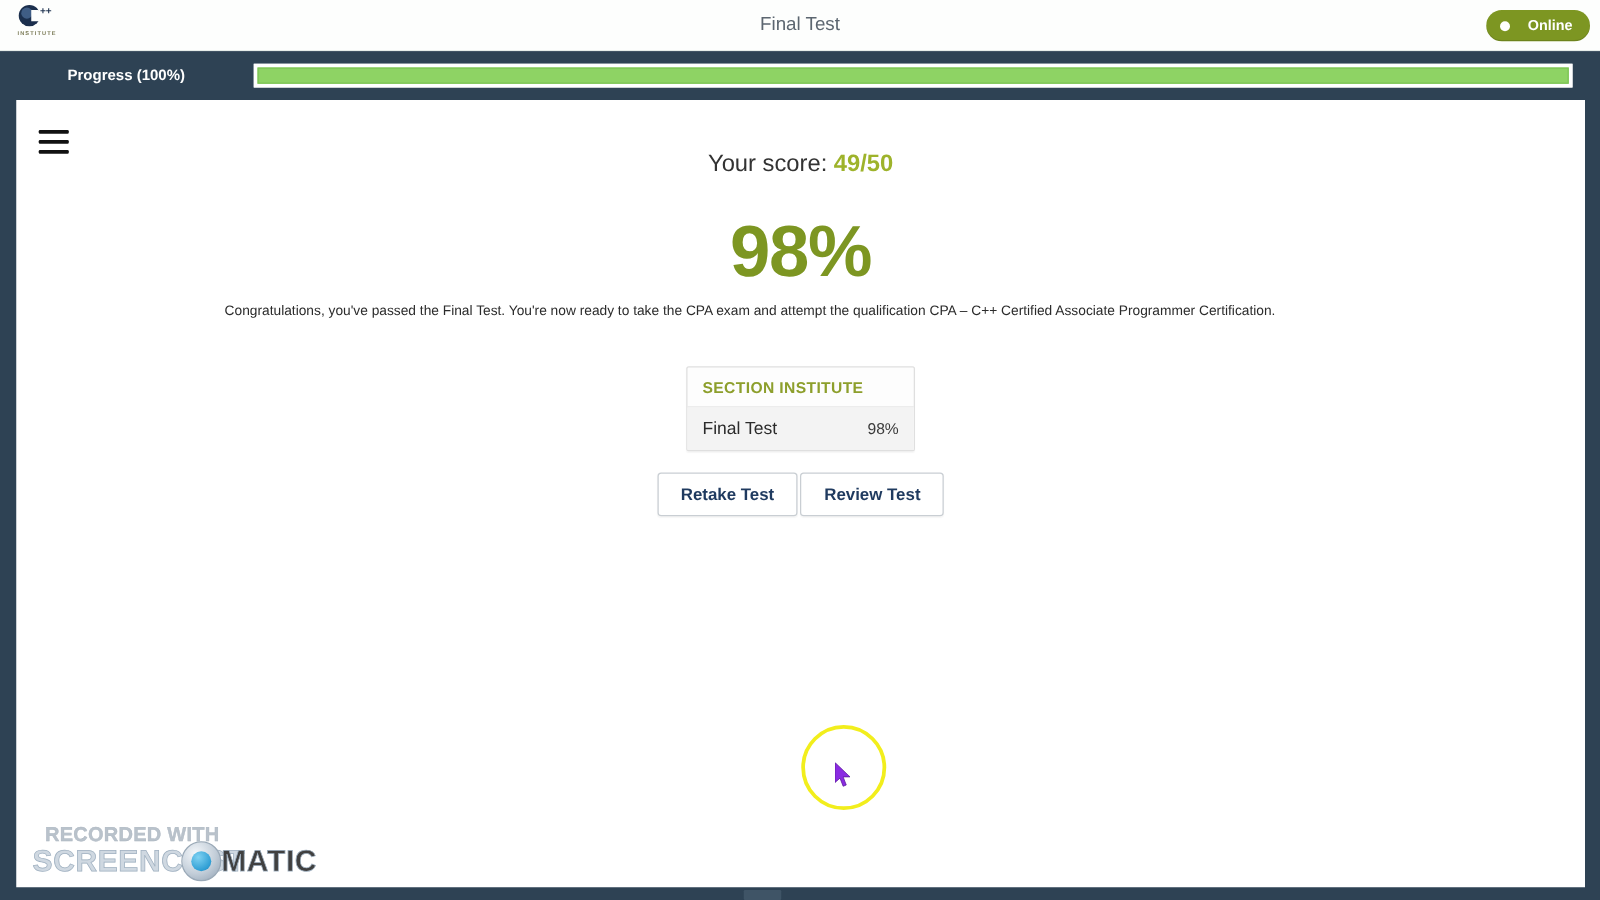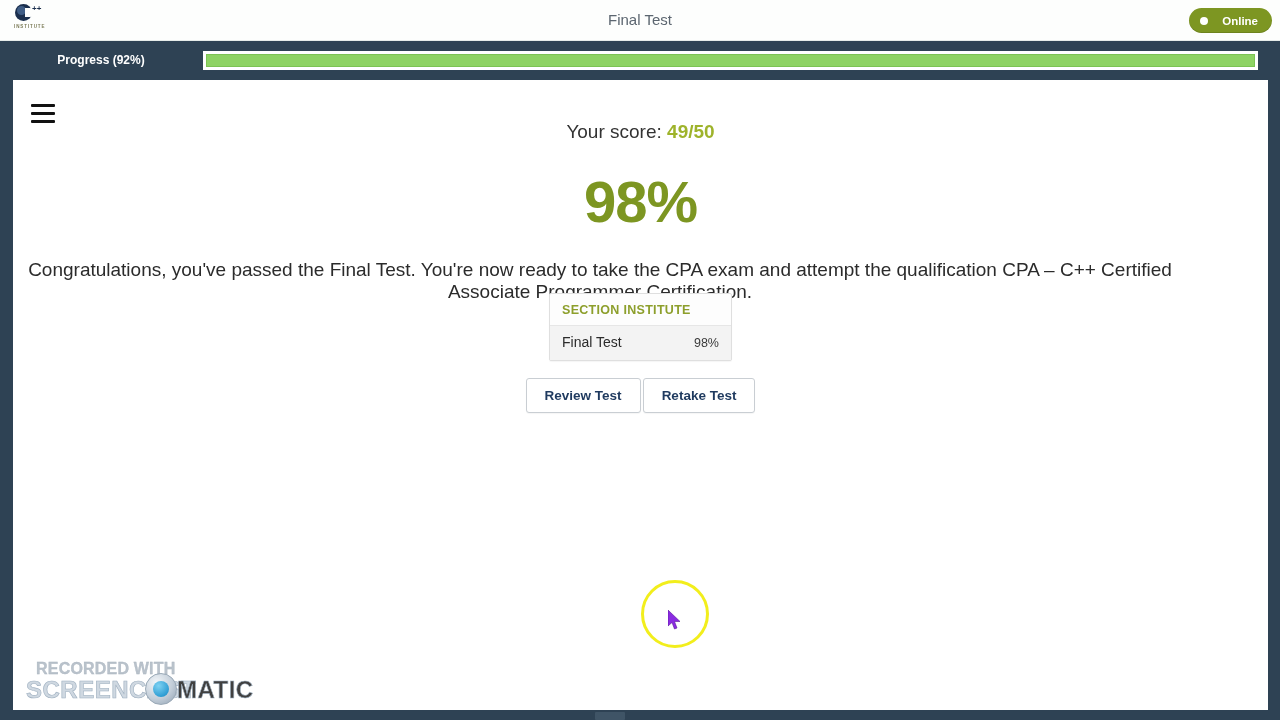--- a/index.html
+++ b/index.html
@@ -184,24 +184,24 @@
     width: 1255px;
     text-align: center;
     font-size: 58px;
     font-weight: bold;
     color: #7d9622;
     letter-spacing: -1px;
   }
 
   .congrats {
     position: absolute;
-    left: 0; top: 179px;
+    left: 0; top: 163px;
     width: 1174px;
     text-align: center;
-    font-size: 19px;
+    font-size: 11px;
     color: #2b2b2b;
   }
 
   
   .analysis {
     position: absolute;
     left: 536px; top: 213px;
     width: 183px;
     background: #fdfdfd;
     border: 1px solid #dfdfdf;
@@ -345,21 +345,21 @@
 
     <div class="header-title">Final Test</div>
 
     <div class="online-badge">
       <span class="online-dot"></span>
       <span>Online</span>
     </div>
   </div>
 
   <div class="progress-strip">
-    <div class="progress-label">Progress (92%)</div>
+    <div class="progress-label">Progress (100%)</div>
   </div>
   <div class="progress-track">
     <div class="progress-fill"></div>
   </div>
 
   <div class="panel">
 
     <div class="hamburger">
       <span></span>
       <span></span>
@@ -377,22 +377,22 @@
 
     <div class="analysis">
       <div class="analysis-head">SECTION INSTITUTE</div>
       <div class="analysis-row">
         <span class="name">Final Test</span>
         <span class="val">98%</span>
       </div>
     </div>
 
     <div class="btn-row">
+      <button class="btn">Retake Test</button>
       <button class="btn">Review Test</button>
-      <button class="btn">Retake Test</button>
     </div>
 
     <div class="cursor-halo"></div>
     <svg class="cursor-arrow" viewBox="0 0 14 20">
       <polygon points="0,0 0,16 4,12.5 6.5,19 9,18 6.5,11.5 12,11.5" fill="#8a2be2" stroke="#5a189a" stroke-width="0.6"></polygon>
     </svg>
 
     <div class="watermark">
       <div class="wm-top">RECORDED WITH</div>
       <div class="wm-main">SCREENCAST</div>

